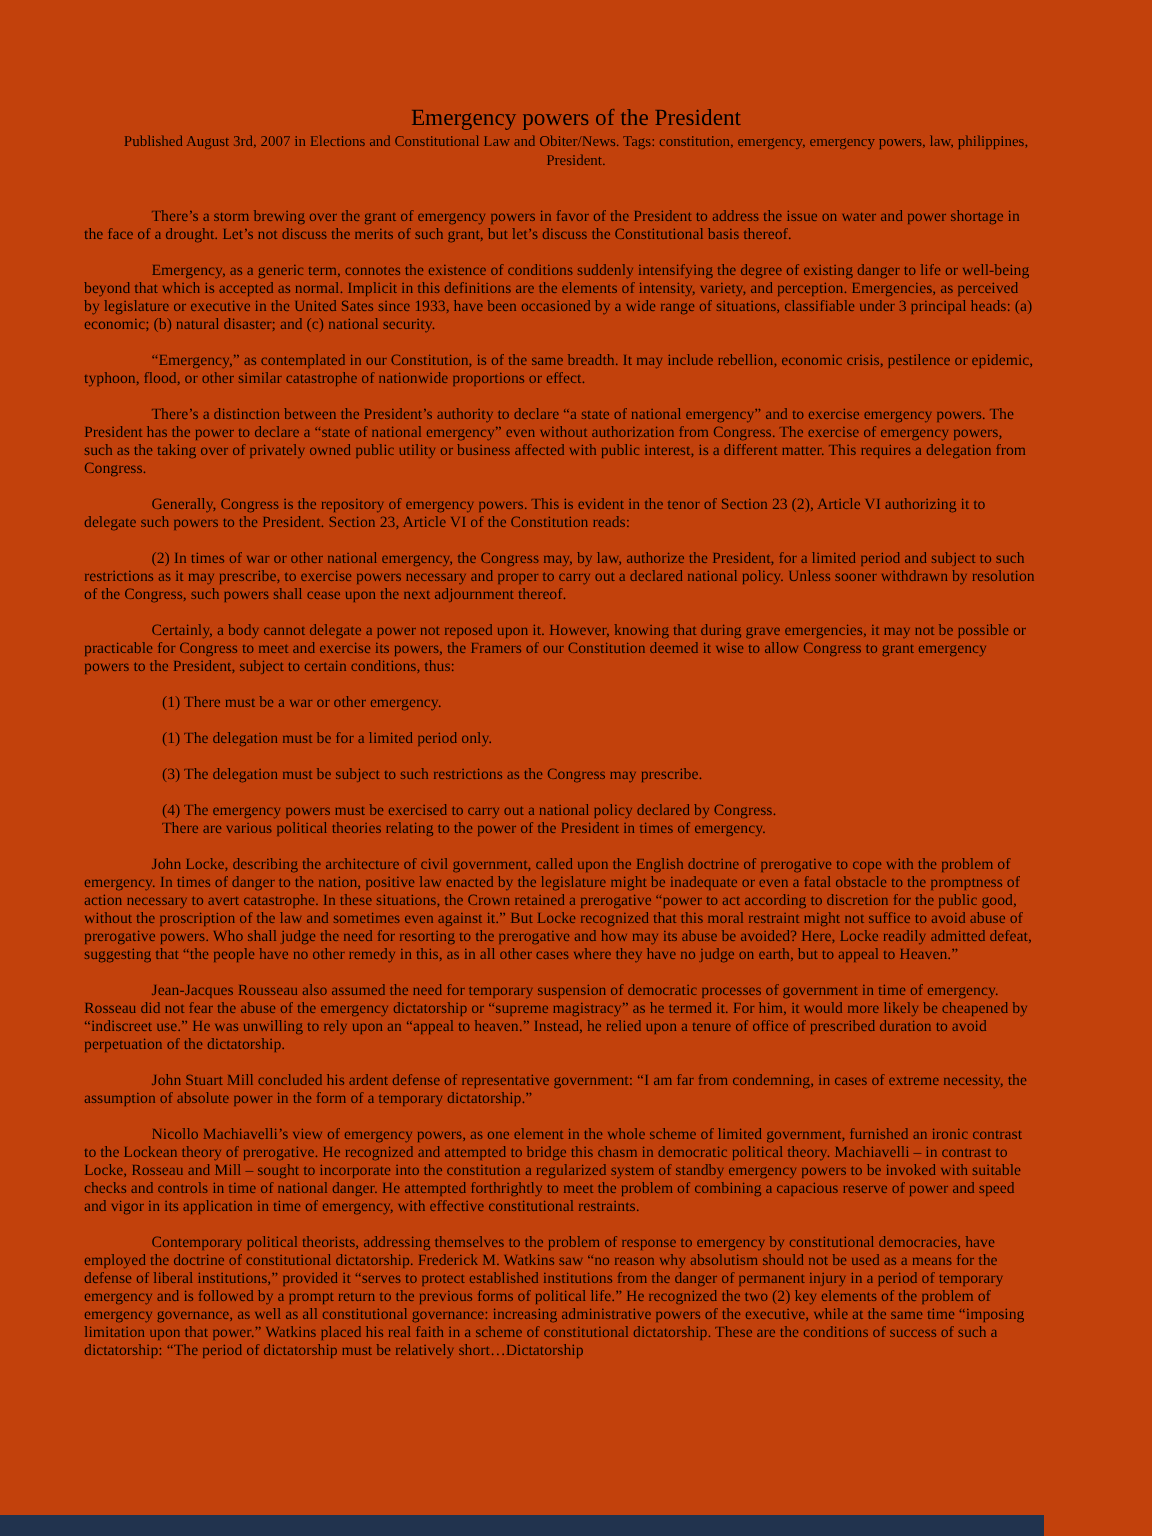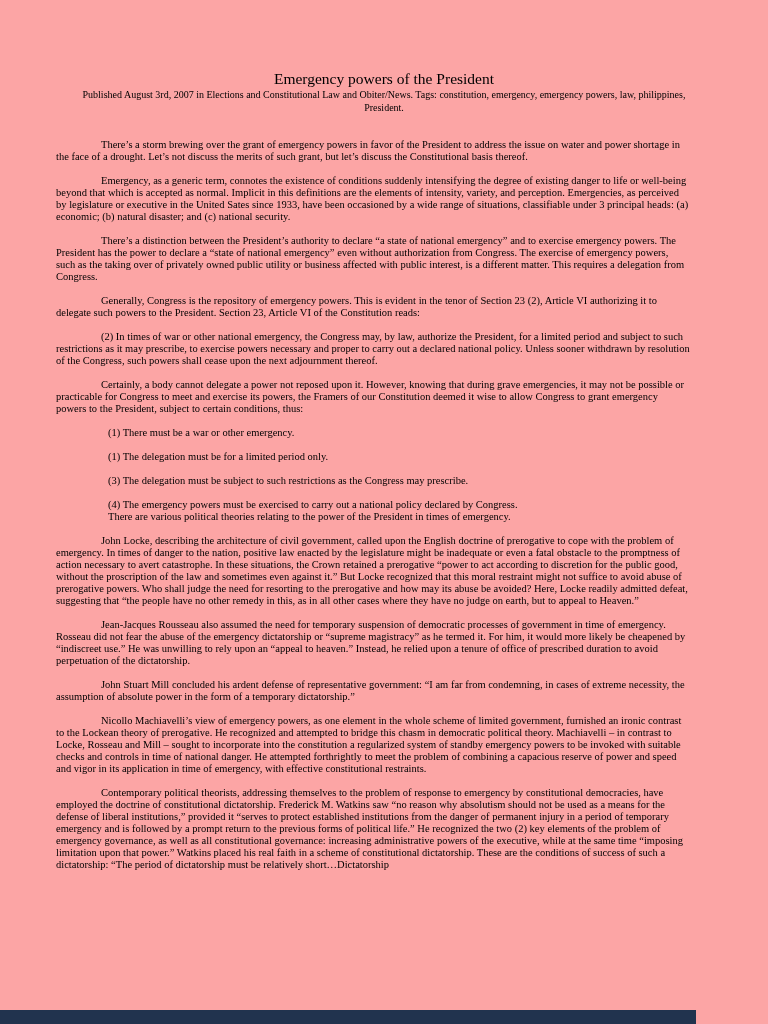--- a/index.html
+++ b/index.html
@@ -1,20 +1,20 @@
 <!DOCTYPE html>
 <html><head>
 <meta charset="utf-8">
 <style>
   html, body { margin: 0; padding: 0; background: #ffffff; }
   .page {
     position: relative;
     width: 768px;
     height: 1024px;
-    background: #fca5a5;
+    background: #c2410c;
     font-family: "Liberation Serif", "DejaVu Serif", serif;
     color: #000000;
     overflow: hidden;
   }
   .title {
     position: absolute;
     top: 70px;
     left: 0;
     right: 0;
     margin: 0;
@@ -62,20 +62,21 @@
 </style>
 </head>
 <body>
 
 <div class="page">
   <h1 class="title">Emergency powers of the President</h1>
   <p class="byline">Published August 3rd, 2007 in Elections and Constitutional Law and Obiter/News. Tags: constitution, emergency, emergency powers, law, philippines, President.</p>
   <div class="content" id="content">
       <p class="para">There’s a storm brewing over the grant of emergency powers in favor of the President to address the issue on water and power shortage in the face of a drought. Let’s not discuss the merits of such grant, but let’s discuss the Constitutional basis thereof.</p>
       <p class="para">Emergency, as a generic term, connotes the existence of conditions suddenly intensifying the degree of existing danger to life or well-being beyond that which is accepted as normal. Implicit in this definitions are the elements of intensity, variety, and perception. Emergencies, as perceived by legislature or executive in the United Sates since 1933, have been occasioned by a wide range of situations, classifiable under 3 principal heads: (a) economic; (b) natural disaster; and (c) national security.</p>
+      <p class="para">“Emergency,” as contemplated in our Constitution, is of the same breadth. It may include rebellion, economic crisis, pestilence or epidemic, typhoon, flood, or other similar catastrophe of nationwide proportions or effect.</p>
       <p class="para">There’s a distinction between the President’s authority to declare “a state of national emergency” and to exercise emergency powers. The President has the power to declare a “state of national emergency” even without authorization from Congress. The exercise of emergency powers, such as the taking over of privately owned public utility or business affected with public interest, is a different matter. This requires a delegation from Congress.</p>
       <p class="para">Generally, Congress is the repository of emergency powers. This is evident in the tenor of Section 23 (2), Article VI authorizing it to delegate such powers to the President. Section 23, Article VI of the Constitution reads:</p>
       <p class="para">(2) In times of war or other national emergency, the Congress may, by law, authorize the President, for a limited period and subject to such restrictions as it may prescribe, to exercise powers necessary and proper to carry out a declared national policy. Unless sooner withdrawn by resolution of the Congress, such powers shall cease upon the next adjournment thereof.</p>
       <p class="para">Certainly, a body cannot delegate a power not reposed upon it. However, knowing that during grave emergencies, it may not be possible or practicable for Congress to meet and exercise its powers, the Framers of our Constitution deemed it wise to allow Congress to grant emergency powers to the President, subject to certain conditions, thus:</p>
       <p class="list">(1) There must be a war or other emergency.</p>
       <p class="list">(1) The delegation must be for a limited period only.</p>
       <p class="list">(3) The delegation must be subject to such restrictions as the Congress may prescribe.</p>
       <p class="list">(4) The emergency powers must be exercised to carry out a national policy declared by Congress.
 There are various political theories relating to the power of the President in times of emergency.</p>
       <p class="para">John Locke, describing the architecture of civil government, called upon the English doctrine of prerogative to cope with the problem of emergency. In times of danger to the nation, positive law enacted by the legislature might be inadequate or even a fatal obstacle to the promptness of action necessary to avert catastrophe. In these situations, the Crown retained a prerogative “power to act according to discretion for the public good, without the proscription of the law and sometimes even against it.” But Locke recognized that this moral restraint might not suffice to avoid abuse of prerogative powers. Who shall judge the need for resorting to the prerogative and how may its abuse be avoided? Here, Locke readily admitted defeat, suggesting that “the people have no other remedy in this, as in all other cases where they have no judge on earth, but to appeal to Heaven.”</p>

